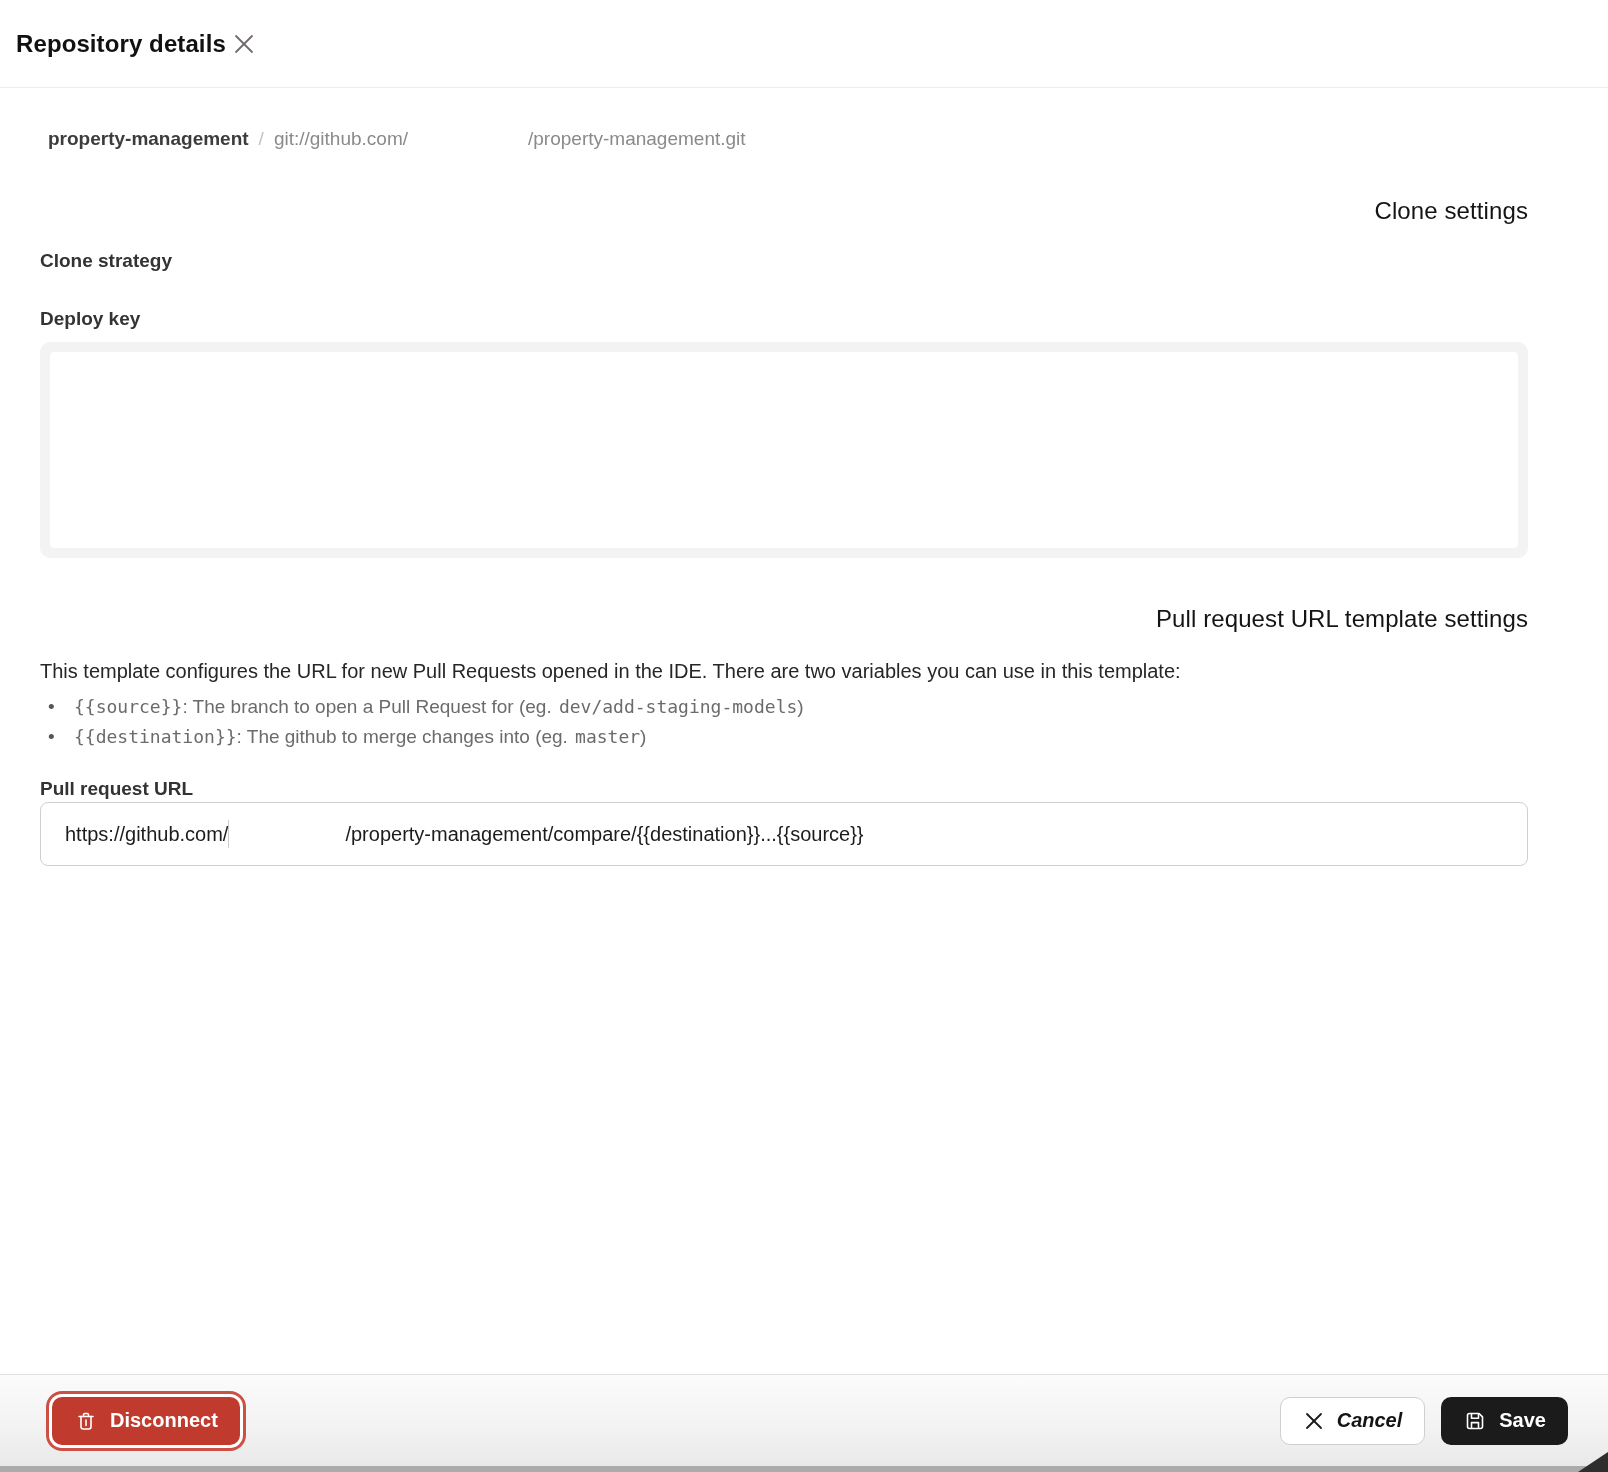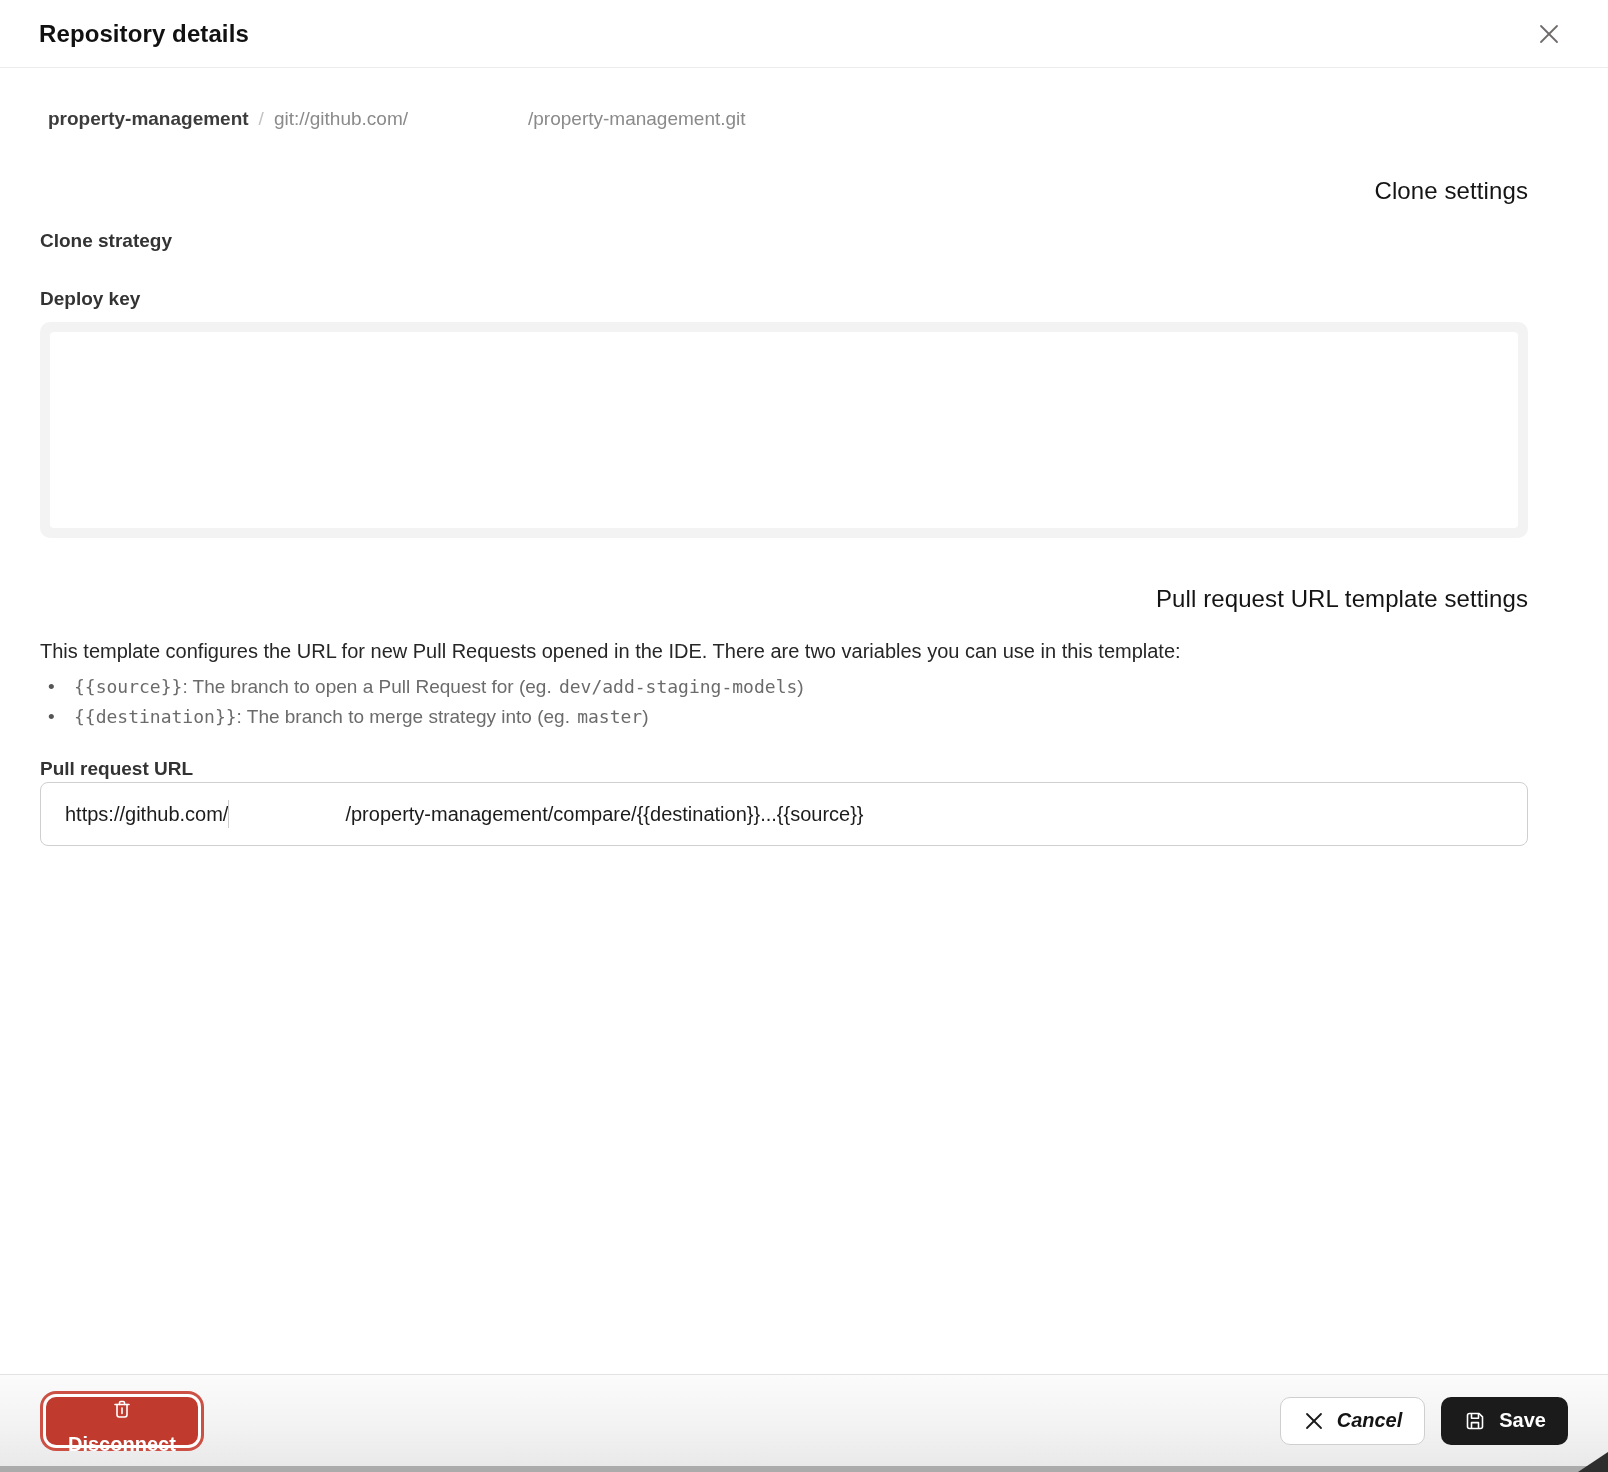--- a/index.html
+++ b/index.html
@@ -7,23 +7,23 @@
     width: 1608px; height: 1472px;
     background: #ffffff;
     font-family: "Liberation Sans", sans-serif;
     color: #1a1a1a;
     position: relative;
     overflow: hidden;
   }
 
   
   .modal-header {
-    height: 68px;
-    display: flex; align-items: center; justify-content: space-between;
-    padding: 0 39px;
+    height: 88px;
+    display: flex; align-items: center; 
+    padding: 0 16px;
     border-bottom: 1px solid #ececec;
     background: #fff;
   }
   .modal-title { font-size: 24px; font-weight: 700; color: #111; letter-spacing: .1px; }
   .close-btn {
     background: none; border: none; cursor: pointer;
     width: 36px; height: 36px; display: flex; align-items: center; justify-content: center;
     margin-right: 2px;
   }
 
@@ -139,22 +139,21 @@
     display: inline-flex; align-items: center; gap: 12px;
     height: 48px; padding: 0 22px;
     border-radius: 10px;
     font-size: 20px; font-weight: 700;
     border: 1px solid transparent;
   }
   .btn-danger {
     background: #c03b2e; color: #fff;
     border: none;
     box-shadow: 0 0 0 3px #ffffff, 0 0 0 6px #cc5044;
-    margin-left: 6px;
-    flex-direction: column;
+    margin-left: 12px;
   }
   .footer-right { display: flex; align-items: center; gap: 16px; }
   .btn-secondary {
     background: #fff; color: #141414;
     border: 1px solid #cfcfcf;
     font-style: italic;
   }
   .btn-primary {
     background: #1b1b1b; color: #fff;
     border: none;
@@ -190,21 +189,21 @@
   </div>
 
   <h2 class="section-heading pr">Pull request URL template settings</h2>
   <p class="pr-desc">This template configures the URL for new Pull Requests opened in the IDE. There are two variables you can use in this template:</p>
 
   <ul class="var-list">
     <li>
       <span class="mono">{{source}}</span><span>: The branch to open a Pull Request for (eg.</span><span class="mono example">dev/add-staging-models</span><span>)</span>
     </li>
     <li>
-      <span class="mono">{{destination}}</span><span>: The branch to merge strategy into (eg.</span><span class="mono example">master</span><span>)</span>
+      <span class="mono">{{destination}}</span><span>: The github to merge changes into (eg.</span><span class="mono example">master</span><span>)</span>
     </li>
   </ul>
 
   <div class="field-label label-url">Pull request URL</div>
   <div class="url-input">
     <span>https://github.com/</span>
       <span class="caret"></span>
       <span class="url-gap"></span>
       <span>/property-management/compare/{{destination}}...{{source}}</span>
   </div>

